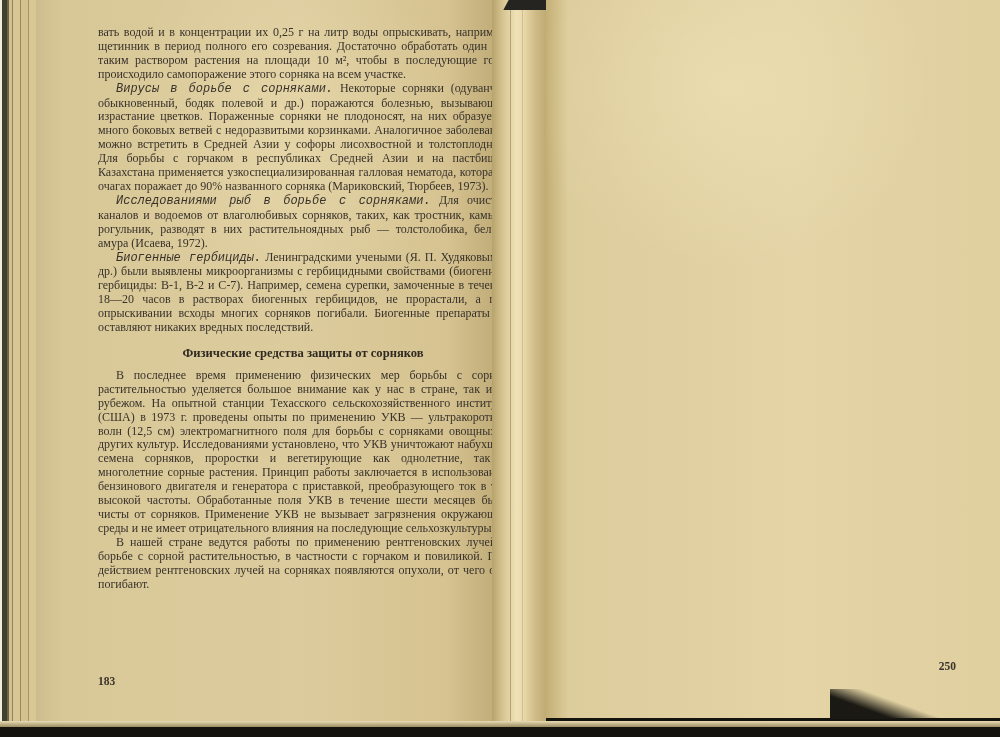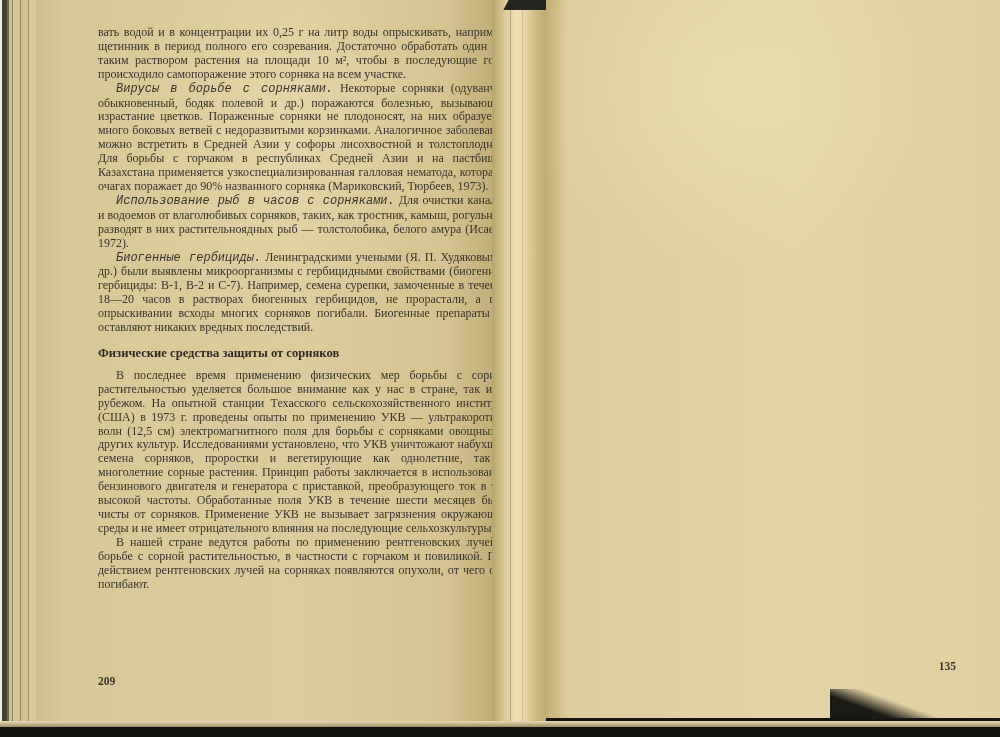--- a/index.html
+++ b/index.html
@@ -32,53 +32,53 @@
       background:linear-gradient(90deg,#b7a26c 0,#d9c896 22%,#f0e2b8 46%,#ead9aa 58%,#cdb985 82%,#c0ab74 100%);}
   .gutter .crease{position:absolute;top:0;bottom:0;width:1px;background:rgba(90,70,35,.35);}
   .spine-top{position:absolute;left:506px;top:0;width:46px;height:10px;
       background:#262420;transform:skewX(-28deg);}
   
   .text-block{position:absolute;text-align:justify;font-size:12px;line-height:13.9px;}
   .tb-left{left:62px;top:26px;width:410px;}
   p{margin:0;}
   .ind{text-indent:18px;}
   .lead-i{font-style:italic;font-family:Liberation Mono, monospace;}
-  h3.heading{margin:11px 0 9px;text-align:left;font-size:12.6px;line-height:14px;
+  h3.heading{margin:11px 0 9px;text-align:center;font-size:12.6px;line-height:14px;
              font-weight:bold;color:#2f2a21;text-indent:0;}
   .page-num{position:absolute;font-size:11.5px;font-weight:bold;color:#3a342b;}
   .pn-left{left:62px;bottom:36px;}
   .pn-right{right:44px;bottom:46px;}
 </style>
 </head>
 <body>
 
 <div class="scene">
   <div class="book">
 
     <div class="cover-edge"></div>
     <div class="page-edges"></div>
 
     <div class="page page-left">
       <div class="text-block tb-left">
         <p>вать водой и в концентрации их 0,25 г на литр воды опрыскивать, например, щетинник в период полного его созревания. Достаточно обработать один раз таким раствором растения на площади 10 м², чтобы в последующие годы происходило самопоражение этого сорняка на всем участке.</p>
         <p class="ind"><span class="lead-i">Вирусы в борьбе с сорняками.</span> <span>Некоторые сорняки (одуванчик обыкновенный, бодяк полевой и др.) поражаются болезнью, вызывающей израстание цветков. Пораженные сорняки не плодоносят, на них образуется много боковых ветвей с недоразвитыми корзинками. Аналогичное заболевание можно встретить в Средней Азии у софоры лисохвостной и толстоплодной. Для борьбы с горчаком в республиках Средней Азии и на пастбищах Казахстана применяется узкоспециализированная галловая нематода, которая в очагах поражает до 90% названного сорняка (Мариковский, Тюрбеев, 1973).</span></p>
-        <p class="ind"><span class="lead-i">Использование рыб в часов с сорняками.</span> <span>Для очистки каналов и водоемов от влаголюбивых сорняков, таких, как тростник, камыш, рогульник, разводят в них растительноядных рыб — толстолобика, белого амура (Исаева, 1972).</span></p>
+        <p class="ind"><span class="lead-i">Исследованиями рыб в борьбе с сорняками.</span> <span>Для очистки каналов и водоемов от влаголюбивых сорняков, таких, как тростник, камыш, рогульник, разводят в них растительноядных рыб — толстолобика, белого амура (Исаева, 1972).</span></p>
         <p class="ind"><span class="lead-i">Биогенные гербициды.</span> <span>Ленинградскими учеными (Я. П. Худяковым и др.) были выявлены микроорганизмы с гербицидными свойствами (биогенные гербициды: В-1, В-2 и С-7). Например, семена сурепки, замоченные в течение 18—20 часов в растворах биогенных гербицидов, не прорастали, а при опрыскивании всходы многих сорняков погибали. Биогенные препараты не оставляют никаких вредных последствий.</span></p>
         <h3 class="heading">Физические средства защиты от сорняков</h3>
         <p class="ind">В последнее время применению физических мер борьбы с сорной растительностью уделяется большое внимание как у нас в стране, так и за рубежом. На опытной станции Техасского сельскохозяйственного института (США) в 1973 г. проведены опыты по применению УКВ — ультракоротких волн (12,5 см) электромагнитного поля для борьбы с сорняками овощных и других культур. Исследованиями установлено, что УКВ уничтожают набухшие семена сорняков, проростки и вегетирующие как однолетние, так и многолетние сорные растения. Принцип работы заключается в использовании бензинового двигателя и генератора с приставкой, преобразующего ток в ток высокой частоты. Обработанные поля УКВ в течение шести месяцев были чисты от сорняков. Применение УКВ не вызывает загрязнения окружающей среды и не имеет отрицательного влияния на последующие сельхозкультуры.</p>
         <p class="ind">В нашей стране ведутся работы по применению рентгеновских лучей в борьбе с сорной растительностью, в частности с горчаком и повиликой. Под действием рентгеновских лучей на сорняках появляются опухоли, от чего они погибают.</p>
       </div>
-      <div class="page-num pn-left">209</div>
+      <div class="page-num pn-left">183</div>
     </div>
 
     <div class="gutter">
       <div class="crease" style="left:18px"></div>
       <div class="crease" style="left:30px;opacity:.5"></div>
     </div>
     <div class="spine-top"></div>
 
     <div class="page page-right">
 
-      <div class="page-num pn-right">135</div>
+      <div class="page-num pn-right">250</div>
     </div>
 
   </div>
 </div>
 
 </body></html>

